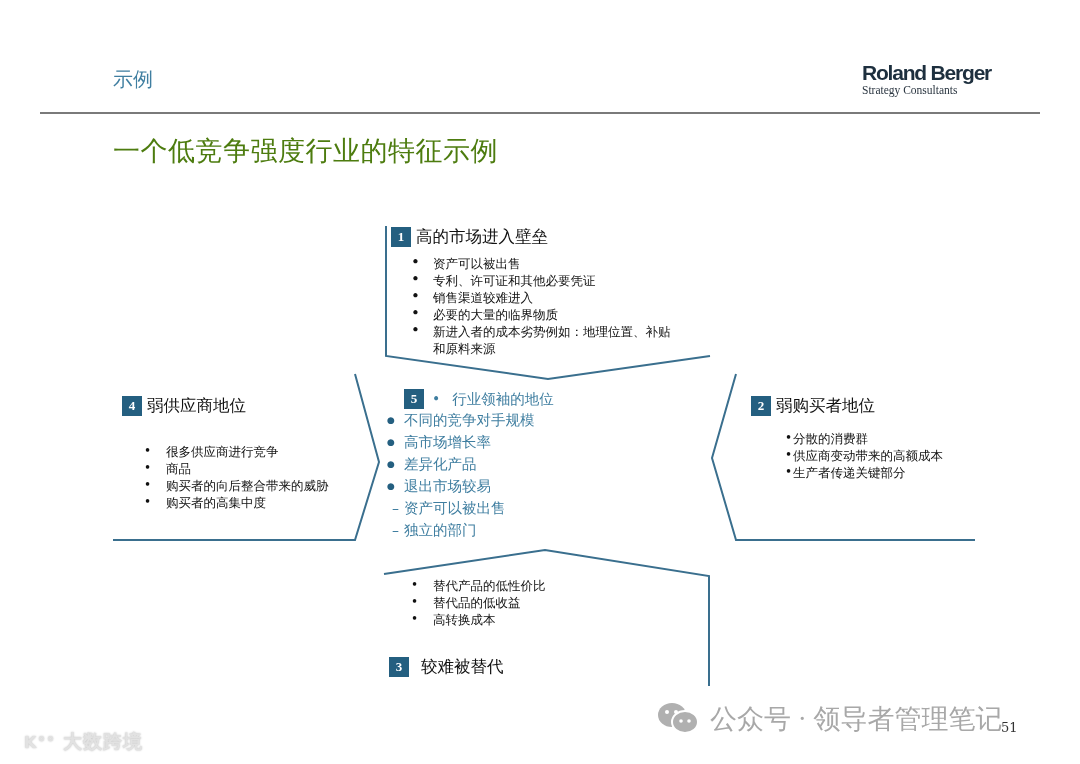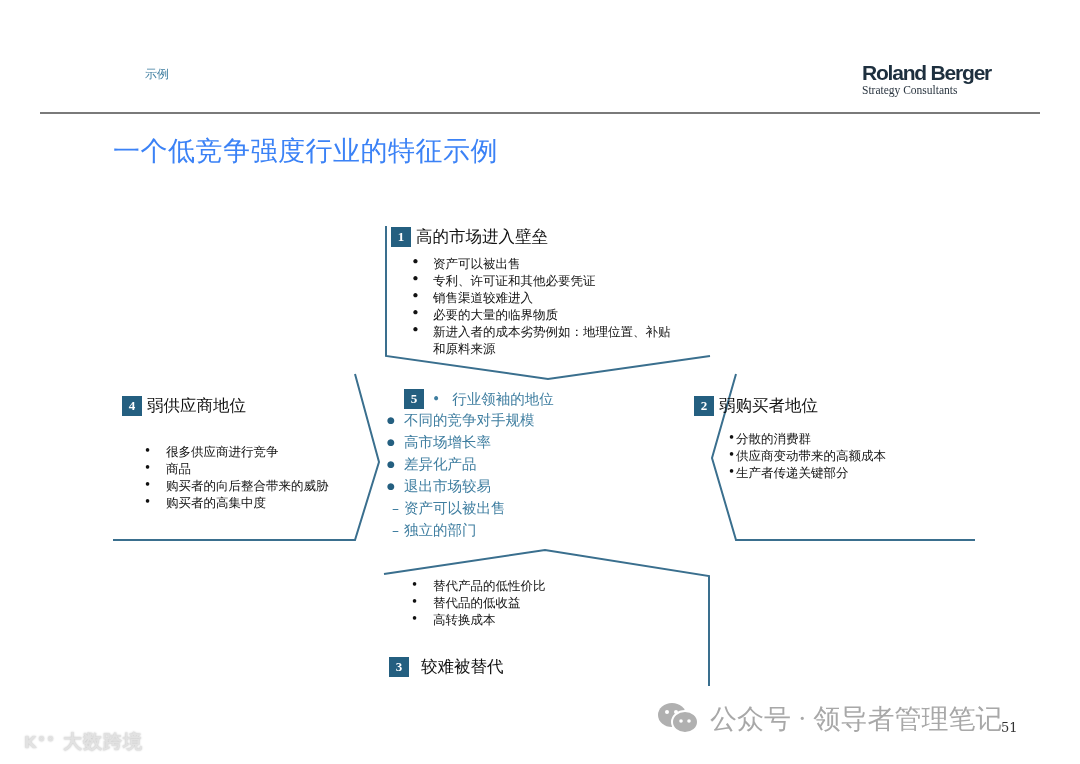--- a/index.html
+++ b/index.html
@@ -4,36 +4,35 @@
   <style>
     html, body { margin: 0; padding: 0; }
     body {
       width: 1080px; height: 764px; position: relative; overflow: hidden;
       background: #ffffff;
       font-family: "DejaVu Serif", "Liberation Serif", serif;
       color: #111;
     }
     .abs { position: absolute; }
     .section-label {
-      left: 113px; top: 66px; font-size: 12px; color: #3f7ea0;
+      left: 113px; top: 66px; font-size: 20px; color: #3f7ea0;
       font-family: "DejaVu Sans", "Liberation Sans", sans-serif;
-      margin-left: 32px;
     }
     .logo { left: 862px; top: 62px; }
     .logo-main {
       font-family: "Liberation Sans", "DejaVu Sans", sans-serif;
       font-weight: bold; font-size: 21px; color: #1d2f3e; letter-spacing: -1.2px; line-height: 22px;
     }
     .logo-sub {
       font-family: "Liberation Serif", "DejaVu Serif", serif;
       font-size: 11.5px; color: #2a3540; line-height: 12px; margin-top: 0px;
     }
     .rule { left: 40px; top: 112px; width: 1000px; height: 2px; background: #7a7a7a; }
     .page-title {
-      left: 113px; top: 133px; font-size: 27px; color: #3b82f6;
+      left: 113px; top: 133px; font-size: 27px; color: #4d7c0f;
       font-family: "DejaVu Sans", "Liberation Sans", sans-serif; letter-spacing: 0.5px;
     }
     svg.frame { position: absolute; left: 0; top: 0; }
     .num-badge {
       display: inline-block; width: 20px; height: 20px; background: #245f80; color: #fff;
       font-size: 13px; font-weight: bold; text-align: center; line-height: 20px;
       font-family: "Liberation Serif", "DejaVu Serif", serif;
       vertical-align: middle;
     }
     .box-title {
@@ -41,21 +40,21 @@
       font-family: "DejaVu Sans", "Liberation Sans", sans-serif;
     }
     ul.bl { list-style: none; margin: 0; padding: 0; }
     ul.bl li { position: relative; font-size: 12.5px; line-height: 17px; color: #111; }
     ul.bl li::before { content: "•"; position: absolute; left: -22px; top: 0; font-size: 12px; }
     .b1 { left: 391px; top: 226px; }
     .b1 ul { margin-left: 42px; margin-top: 7px; width: 240px; }
     .b1 ul li::before { font-size: 15px; top: -1px; }
     .b4 { left: 122px; top: 395px; }
     .b4 ul { margin-left: 44px; margin-top: 26px; }
-    .b2 { left: 694px; top: 395px; }
+    .b2 { left: 751px; top: 395px; }
     .b2 ul { margin-left: 42px; margin-top: 13px; }
     .b2 ul li::before { left: -8px; }
     .b3-list { left: 433px; top: 577px; }
     .b3-title { left: 389px; top: 656px; }
     .b5 { left: 404px; top: 389px; }
     .b5-title-row { display: flex; align-items: center; }
     .b5 .num-badge { margin-right: 6px; }
     .b5 ul.c { list-style: none; margin: 0; padding: 0; }
     .b5 ul.c li { position: relative; font-size: 14.5px; line-height: 22px; color: #3f7ea0;
       font-family: "DejaVu Sans", "Liberation Sans", sans-serif; }

